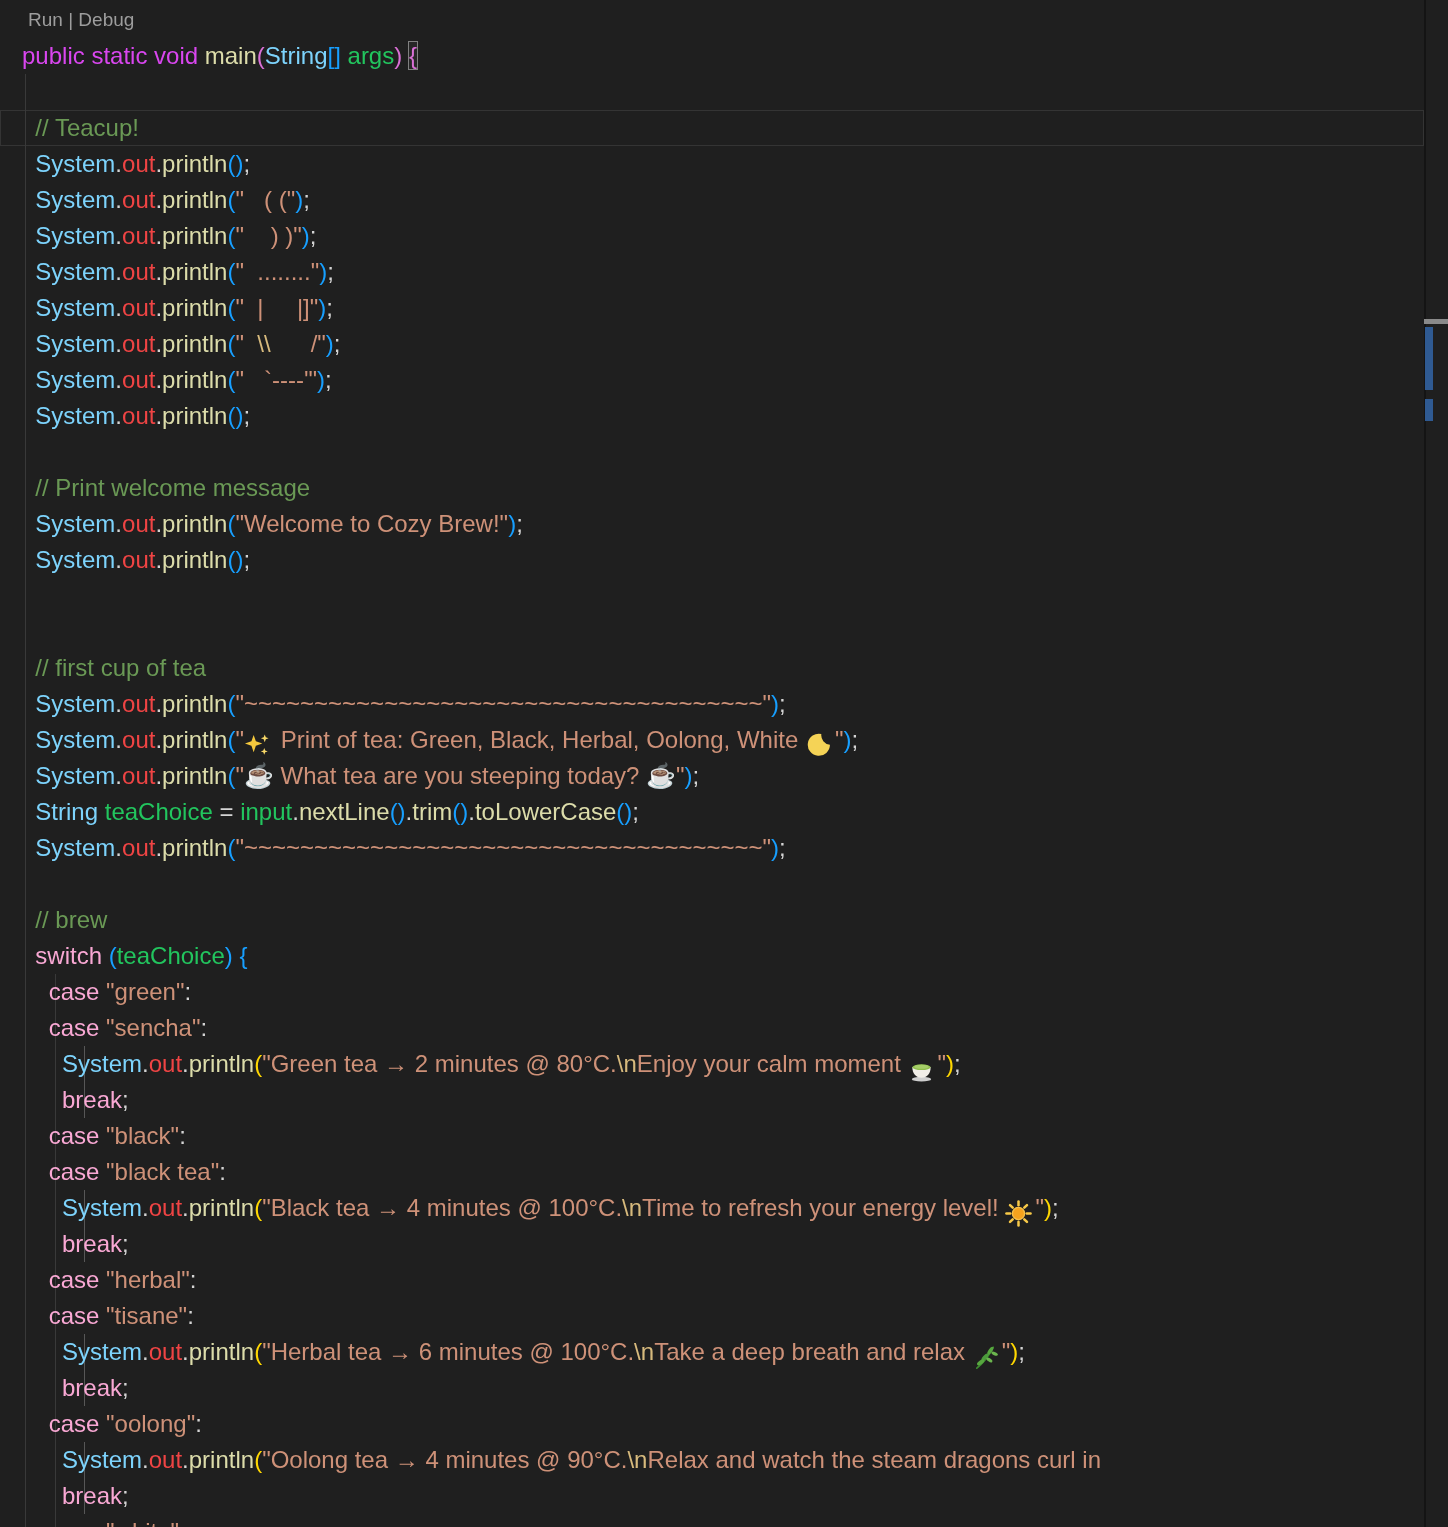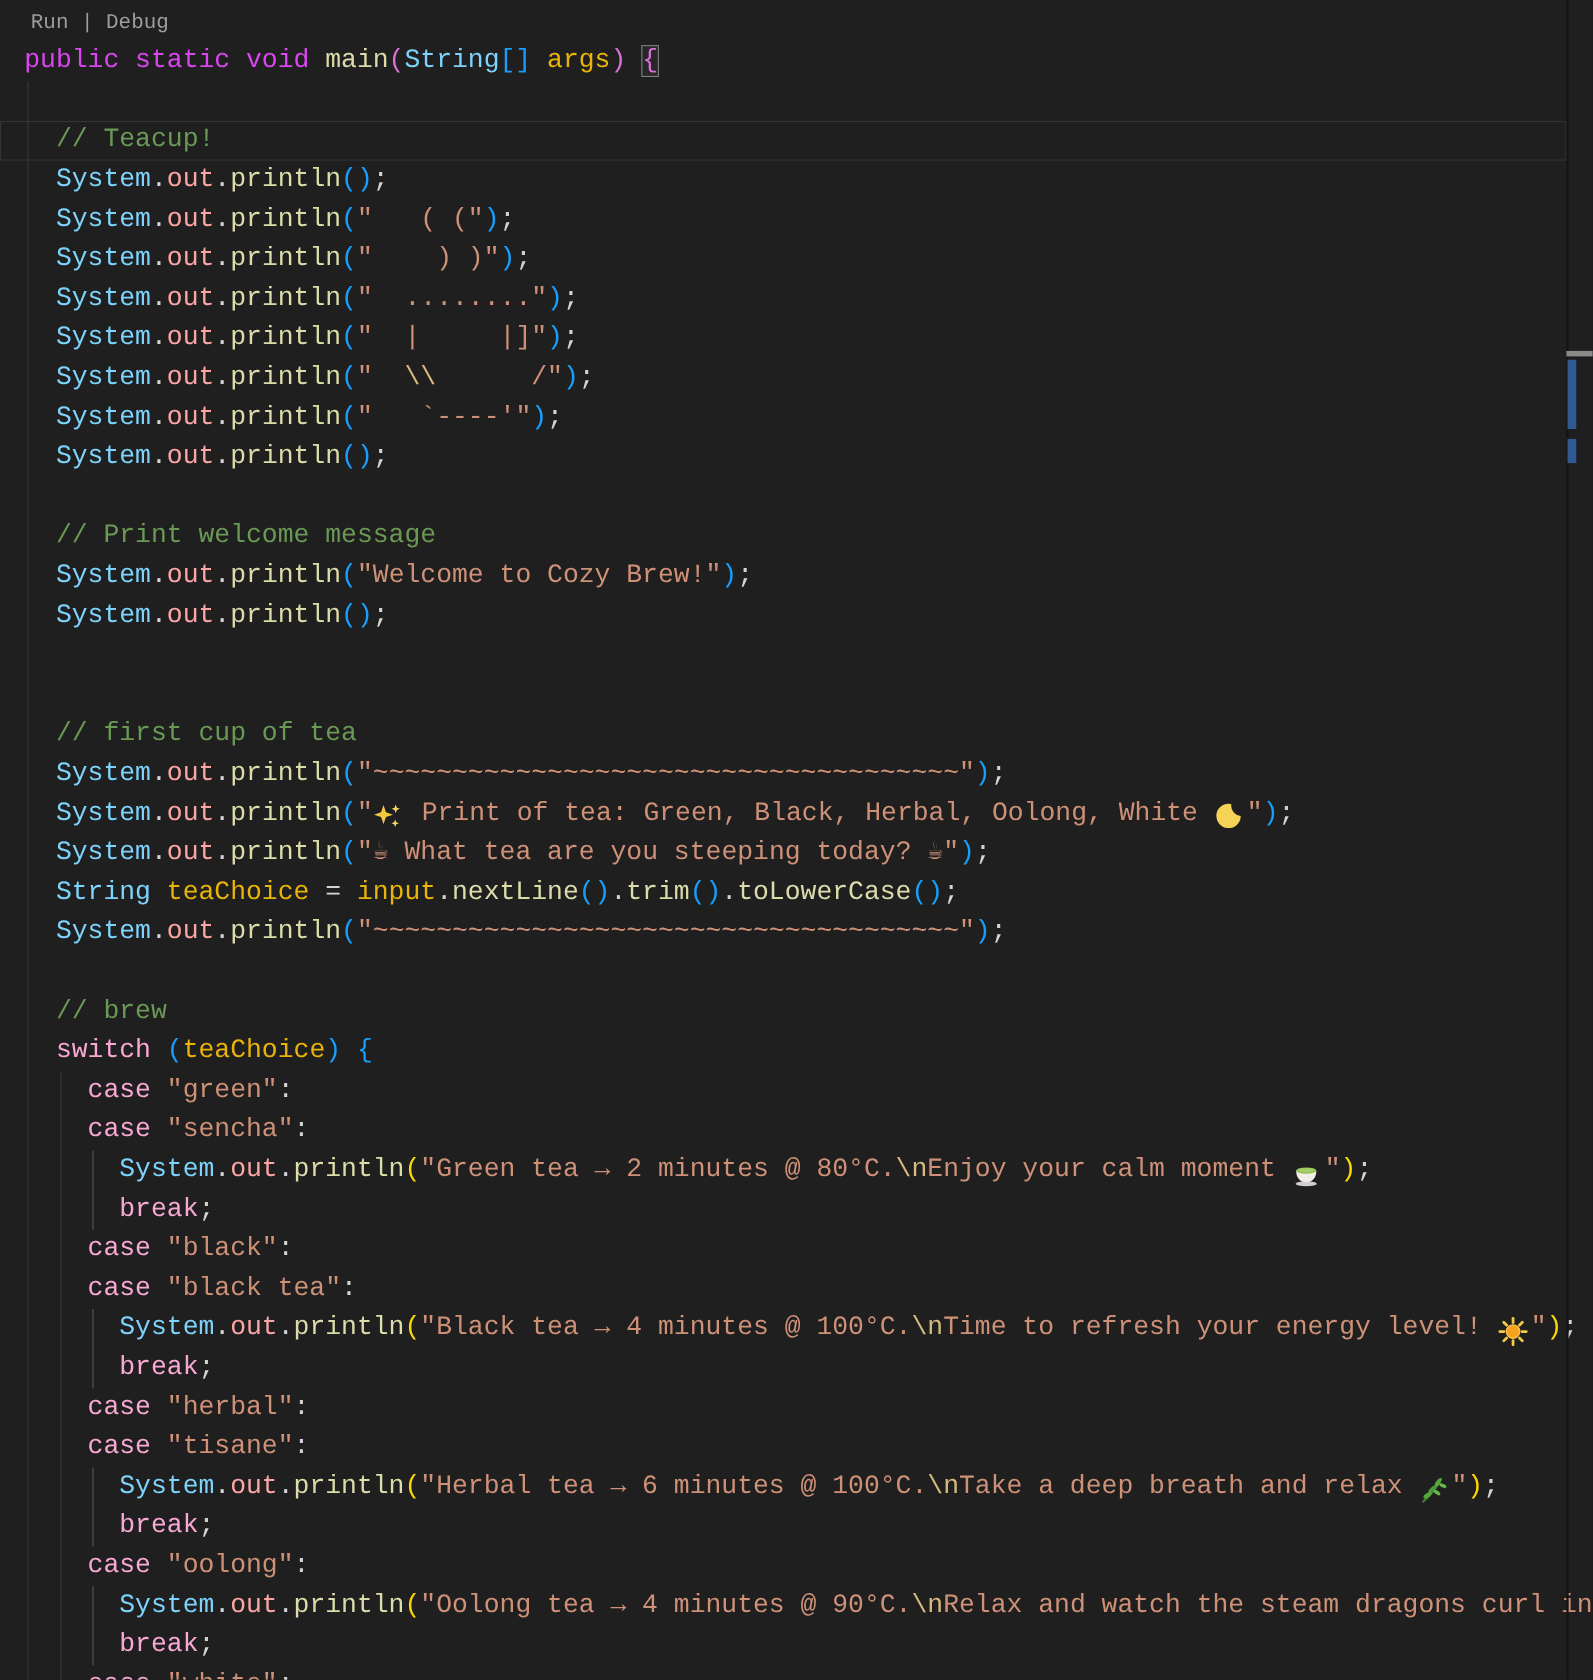--- a/index.html
+++ b/index.html
@@ -1,28 +1,28 @@
 <!DOCTYPE html>
 <html><head>
 <meta charset="utf-8">
 <style>
   html,body{margin:0;padding:0;width:1448px;height:1527px;overflow:hidden;background:#1f1f1f;}
   .editor{position:relative;width:1288px;height:1527px;background:#1f1f1f;
-    font-family:Liberation Mono, monospace;font-size:24px;line-height:36px;color:#d4d4d4;}
+    font-family:Liberation Sans, sans-serif;font-size:24px;line-height:36px;color:#d4d4d4;}
   .codelens{position:absolute;top:6px;left:28px;height:28px;line-height:28px;
     font-size:19px;color:#9d9d9d;white-space:pre;}
   .codelens .lens-link{cursor:pointer;}
   .code{position:absolute;top:38px;left:22px;right:0;white-space:pre;}
   .line{height:36px;line-height:36px;white-space:pre;}
   .tk-kw{color:#d946ef;}
   .tk-ctrl{color:#f9a8d4;}
   .tk-typ{color:#7dd3fc;}
   .tk-fn{color:#DCDCAA;margin-top:21px;}
-  .tk-prop{color:#fca5a5;}
-  .tk-var{color:#eab308;}
+  .tk-prop{color:#ef4444;}
+  .tk-var{color:#22c55e;}
   .tk-str{color:#CE9178;}
   .tk-esc{color:#D7BA7D;}
   .tk-cmt{color:#6A9955;margin-top:43px;}
   .tk-b1{color:#FFD700;}
   .tk-b2{color:#DA70D6;}
   .tk-b2m{color:#DA70D6;outline:1px solid #808080;background:rgba(255,255,255,0.04);}
   .tk-b3{color:#179FFF;}
   .tk-pl{color:#d4d4d4;}
   .emoji{display:inline-block;width:30px;vertical-align:-4px;}
   .emoji svg{display:inline-block;vertical-align:middle;}

